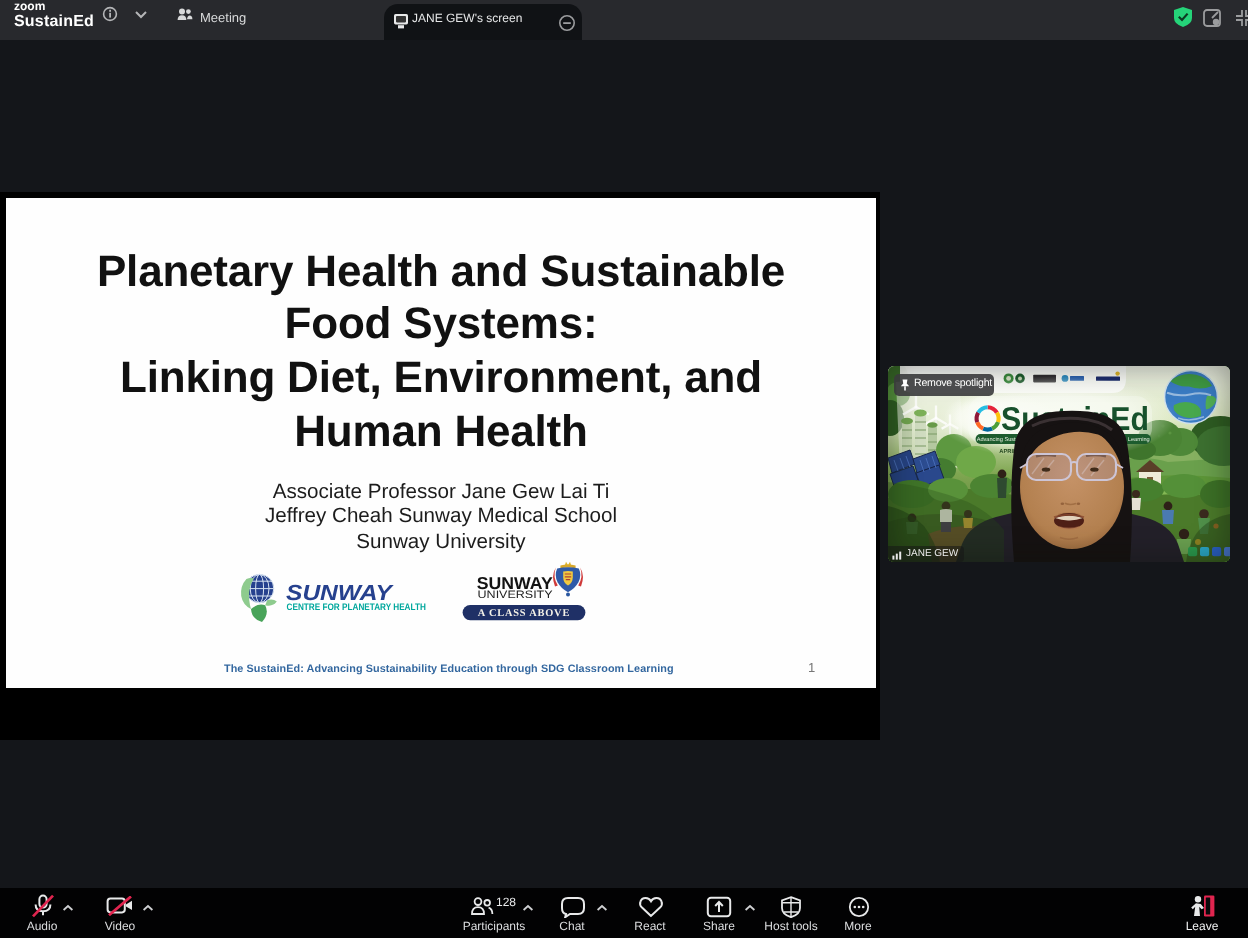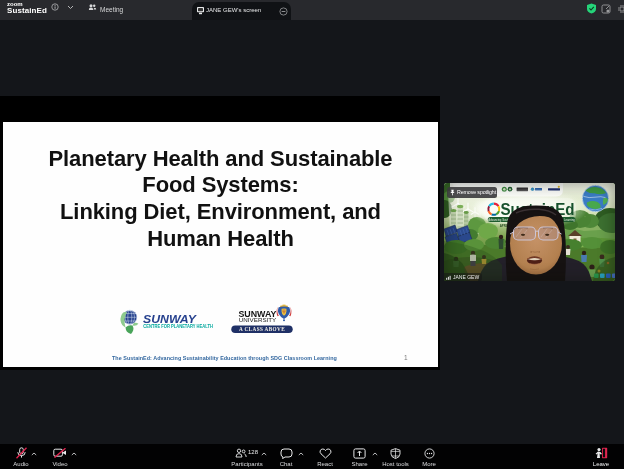--- a/index.html
+++ b/index.html
@@ -8,21 +8,21 @@
 
 #topbar{position:absolute;left:0;top:0;width:624px;height:20px;background:#28292d}
 #zoomlogo{position:absolute;left:7px;top:1px;color:#fff}
 #zoomlogo .z1{font-size:6px;font-weight:bold;line-height:6px}
 #zoomlogo .z2{font-size:8px;font-weight:bold;line-height:8px;letter-spacing:0.1px}
 .tbtext{position:absolute;color:#d8d9da;font-size:6.5px}
 #tab{position:absolute;left:192px;top:2px;width:99px;height:18px;background:#101215;border-radius:7px 7px 0 0}
 #tab .ttl{position:absolute;left:14px;top:5px;font-size:6px;color:#e6e7e8}
 
 #share{position:absolute;left:0;top:96px;width:440px;height:274px;background:#000}
-#slide{position:absolute;left:3px;top:122px;width:435px;height:245px;background:#fefefe}
+#slide{position:absolute;left:3px;top:99px;width:435px;height:245px;background:#fefefe}
 #title{position:absolute;left:0;top:23.5px;width:435px;text-align:center;font-weight:bold;color:#111;font-size:22px;line-height:26.9px;letter-spacing:-0.1px}
 #subt{position:absolute;left:0;top:141.8px;width:435px;text-align:center;color:#1c1c1c;font-size:10.3px;line-height:12.6px;font-weight:normal}
 #foot{position:absolute;left:109px;top:232.5px;font-size:5.4px;font-weight:bold;color:#33679f;letter-spacing:0.05px}
 #pgnum{position:absolute;left:401px;top:231.5px;font-size:6.5px;color:#777}
 
 #video{position:absolute;left:444px;top:183px;width:171px;height:98px;border-radius:3px;overflow:hidden;background:#4a7c34}
 
 #toolbar{position:absolute;left:0;top:444px;width:624px;height:25px;background:#020203}
 .tlabel{position:absolute;top:17px;left:-20px;width:40px;text-align:center;color:#dcdddf;font-size:6px}
 </style>
@@ -68,20 +68,21 @@
     <rect x="1" y="1" width="8" height="8" rx="1.5" fill="none" stroke="#9b9c9e" stroke-width="0.9"></rect>
     <path d="M5 5 L8 2" stroke="#9b9c9e" stroke-width="0.9"></path>
     <circle cx="7" cy="7" r="1.6" fill="#9b9c9e"></circle>
   </svg>
 <svg class="abs" style="left:617px;top:3.5px" width="10" height="10" viewBox="0 0 10 10">
     <path d="M1 4 L4 4 L4 1 M6 1 L6 4 L9 4 M9 6 L6 6 L6 9 M4 9 L4 6 L1 6" fill="none" stroke="#9b9c9e" stroke-width="0.9"></path>
   </svg>
 <div id="share"></div>
 <div id="slide">
   <div id="title">Planetary Health and Sustainable<br>Food Systems:<br>Linking Diet, Environment, and<br>Human Health</div>
+  <div id="subt">Associate Professor Jane Gew Lai Ti<br>Jeffrey Cheah Sunway Medical School<br>Sunway University</div>
   <svg class="abs" style="left:115px;top:178px" width="180" height="36" viewBox="0 0 180 36">
 
     <circle cx="11.8" cy="17.3" r="7.1" fill="#26418e"></circle>
     <g stroke="#d8e4f2" stroke-width="0.5" fill="none">
       <ellipse cx="11.8" cy="17.3" rx="7.1" ry="7.1"></ellipse>
       <ellipse cx="11.8" cy="17.3" rx="4.7" ry="7.1"></ellipse>
       <ellipse cx="11.8" cy="17.3" rx="2" ry="7.1"></ellipse>
       <line x1="4.7" y1="17.3" x2="18.9" y2="17.3"></line>
       <line x1="5.6" y1="13.6" x2="18" y2="13.6"></line>
       <line x1="5.6" y1="21" x2="18" y2="21"></line>

